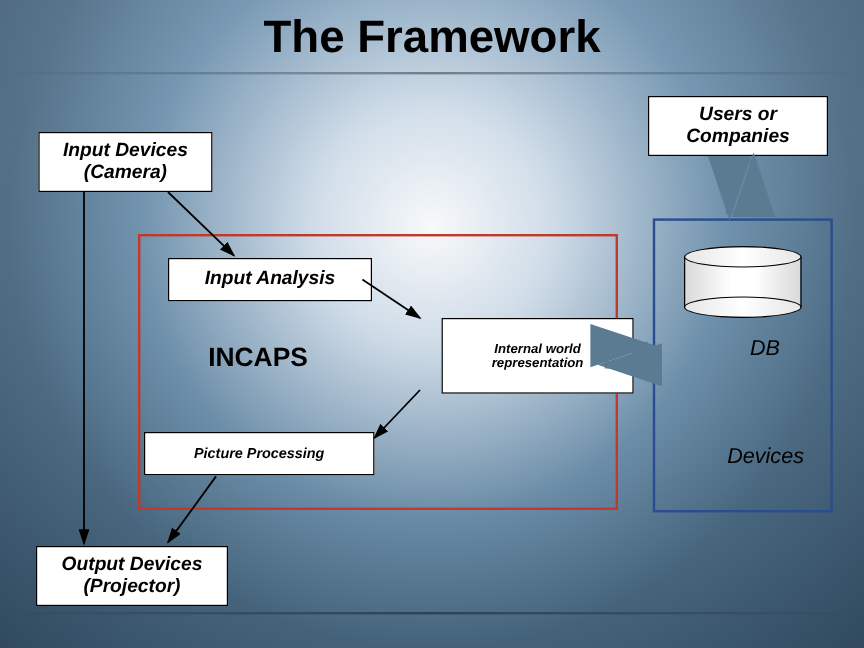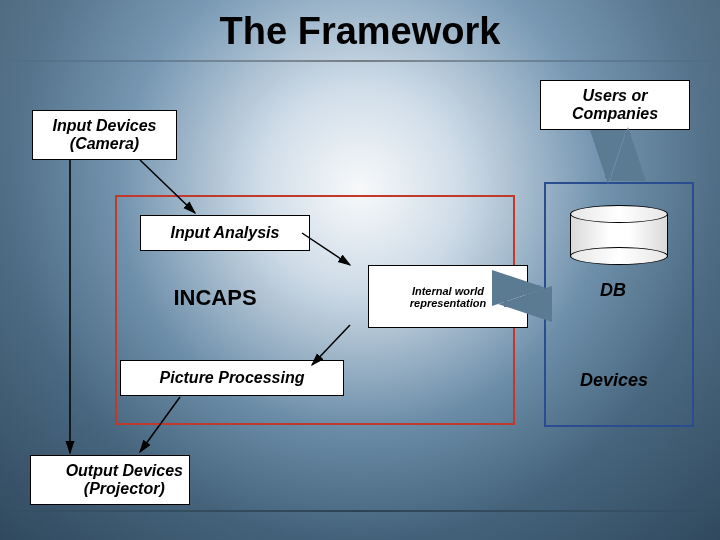--- a/index.html
+++ b/index.html
@@ -63,23 +63,23 @@
   .cyl .top, .cyl .bot {
     position: absolute;
     left: 0; right: 0;
     border: 1px solid #000;
     border-radius: 50%;
     background: linear-gradient(to right, #e6e6e6, #ffffff, #e6e6e6);
   }
   .label {
     position: absolute;
     font-style: italic;
-    font-weight: bold;
+    font-weight: normal;
     color: #000;
-    text-align: left;
+    text-align: right;
   }
   svg.arrows {
     position: absolute;
     left: 0; top: 0;
     width: 720px; height: 540px;
     pointer-events: none;
   }
 </style>
 </head>
 <body>
@@ -116,25 +116,25 @@
 
   <div class="box no-italic" style="left:150px; top:278px; width:130px; height:40px; font-size:22px; border:none; background:transparent;">
     <span>INCAPS</span>
   </div>
 
   <div class="box" style="left:340px; top:265px; width:160px; height:63px; font-size:11px;margin-left:28px;">
     <span style="white-space:pre-line;">Internal world
 representation</span>
   </div>
 
-  <div class="box" style="left:120px; top:360px; width:224px; height:36px; font-size:16px;">
+  <div class="box" style="left:120px; top:360px; width:192px; height:36px; font-size:12px;">
     <span>Picture Processing</span>
   </div>
 
-  <div class="box" style="left:30px; top:455px; width:160px; height:50px; font-size:16px;justify-content:flex-end;">
+  <div class="box" style="left:30px; top:455px; width:160px; height:50px; font-size:16px;">
     <span style="white-space:pre-line;">Output Devices
 (Projector)</span>
   </div>
 
   <div class="label" style="left:600px; top:280px; width:50px; font-size:18px;">DB</div>
   <div class="label" style="left:580px; top:370px; width:90px; font-size:18px;">Devices</div>
 
   <svg class="arrows">
     <defs>
       <marker id="ah" markerWidth="10" markerHeight="10" refX="8" refY="3" orient="auto" markerUnits="strokeWidth">

